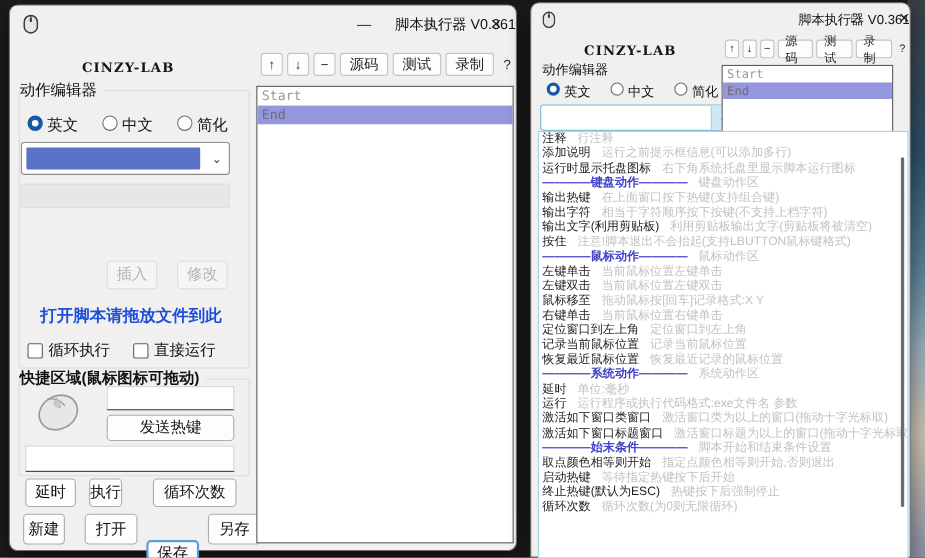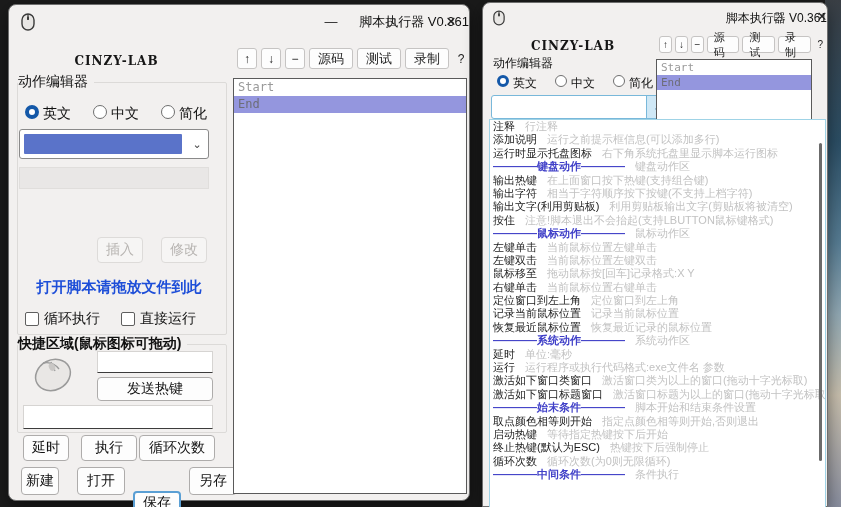--- a/index.html
+++ b/index.html
@@ -157,21 +157,21 @@
       <line x1="22" y1="9" x2="26" y2="18" stroke="#9a9a9a" stroke-width="1.3"></line>
       <ellipse cx="23" cy="14" rx="3" ry="4" fill="#c9c7c5" transform="rotate(-28 23 14)"></ellipse>
     </svg>
   </span>
 
   <div class="input" style="left:88px; top:346px; width:116px; height:22px;"></div>
   <div class="btn" style="left:88px; top:372px; width:116px; height:24px;">发送热键</div>
   <div class="input" style="left:14px; top:400px; width:190px; height:24px;"></div>
 
   <div class="btn" style="left:14px; top:430px; width:46px; height:26px;">延时</div>
-  <div class="btn" style="left:72px; top:430px; width:56px; height:26px;">执行</div>
+  <div class="btn" style="left:72px; top:430px; width:30px; height:26px;">执行</div>
   <div class="btn" style="left:130px; top:430px; width:76px; height:26px;">循环次数</div>
 
   <div class="btn" style="left:12px; top:462px; width:38px; height:28px;">新建</div>
   <div class="btn" style="left:68px; top:462px; width:48px; height:28px;">打开</div>
   <div class="btn focus" style="left:124px; top:462px; width:48px; height:24px;margin-top:24px;">保存</div>
   <div class="btn" style="left:180px; top:462px; width:48px; height:28px;">另存</div>
 
   <div class="listbox" style="left:224px; top:73px; width:234px; height:416px;">
     <div class="lb-row">Start</div>
     <div class="lb-row sel">End</div>
@@ -250,16 +250,15 @@
       <div class="dd-row sep"><span class="dd-name">————系统动作————</span><span class="dd-desc">系统动作区</span></div>
       <div class="dd-row"><span class="dd-name">延时</span><span class="dd-desc">单位:毫秒</span></div>
       <div class="dd-row"><span class="dd-name">运行</span><span class="dd-desc">运行程序或执行代码格式:exe文件名 参数</span></div>
       <div class="dd-row"><span class="dd-name">激活如下窗口类窗口</span><span class="dd-desc">激活窗口类为以上的窗口(拖动十字光标取)</span></div>
       <div class="dd-row"><span class="dd-name">激活如下窗口标题窗口</span><span class="dd-desc">激活窗口标题为以上的窗口(拖动十字光标取)</span></div>
       <div class="dd-row sep"><span class="dd-name">————始末条件————</span><span class="dd-desc">脚本开始和结束条件设置</span></div>
       <div class="dd-row"><span class="dd-name">取点颜色相等则开始</span><span class="dd-desc">指定点颜色相等则开始,否则退出</span></div>
       <div class="dd-row"><span class="dd-name">启动热键</span><span class="dd-desc">等待指定热键按下后开始</span></div>
       <div class="dd-row"><span class="dd-name">终止热键(默认为ESC)</span><span class="dd-desc">热键按下后强制停止</span></div>
       <div class="dd-row"><span class="dd-name">循环次数</span><span class="dd-desc">循环次数(为0则无限循环)</span></div>
-      <div class="dd-row sep"><span class="dd-name">————中间条件————</span><span class="dd-desc">条件执行</span></div>
     </div>
   <div class="dd-scroll" style="left:336px; top:140px; height:318px;"></div>
 </div>
 
 </body></html>

